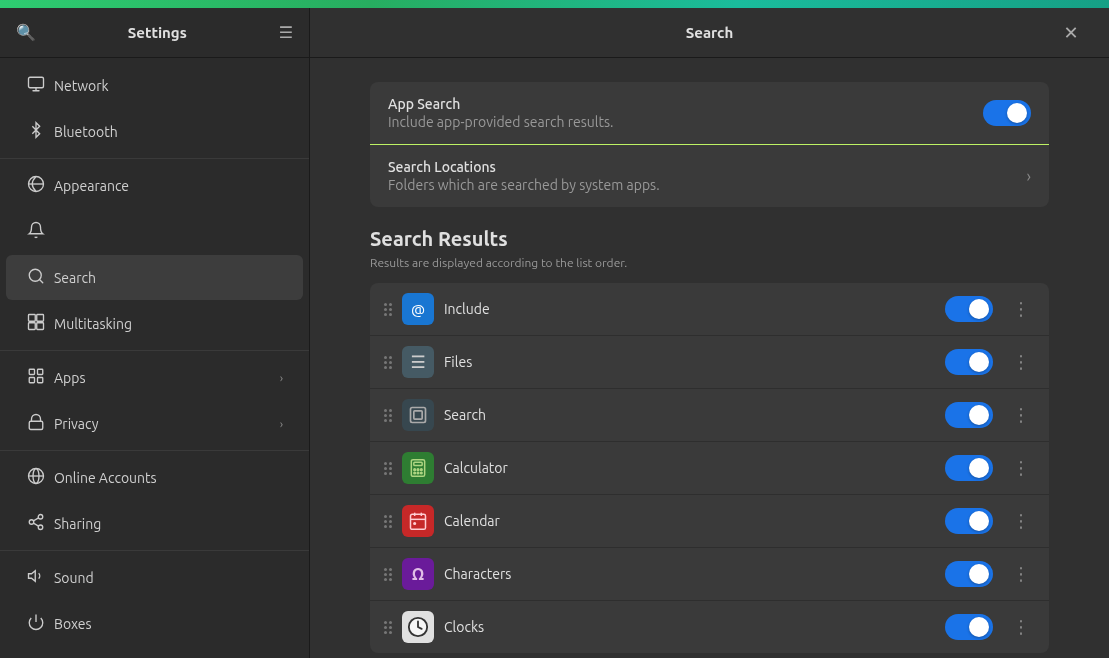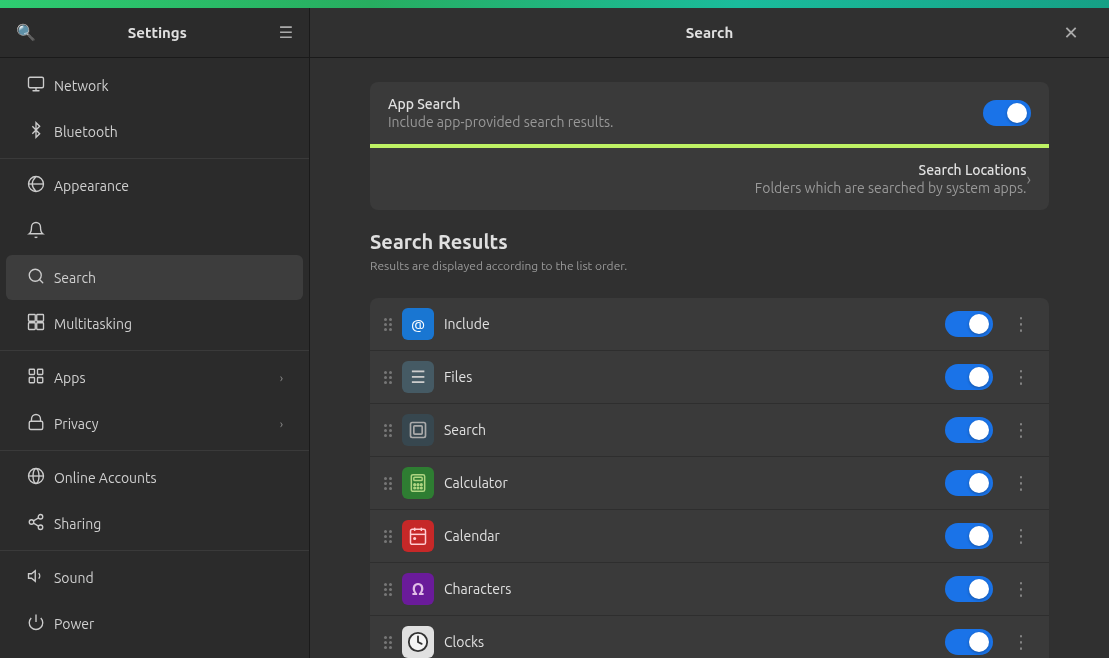--- a/index.html
+++ b/index.html
@@ -145,27 +145,26 @@
       background: #3a3a3a;
       border-radius: 8px;
       margin-bottom: 8px;
       overflow: hidden;
     }
 
     .setting-row {
       display: flex;
       align-items: center;
       padding: 14px 18px;
-      border-bottom: 4px solid #bef264;
+      border-bottom: 1px solid #bef264;
       cursor: pointer;
     }
 
     .setting-row:last-child {
       border-bottom: none;
-      text-align: right;
     }
 
     .setting-row-text {
       flex: 1;
     }
 
     .setting-row-title {
       color: #e0e0e0;
       font-size: 14px;
       font-weight: 500;
@@ -214,21 +213,21 @@
     .section-title {
       color: #e0e0e0;
       font-size: 20px;
       font-weight: 600;
       margin: 20px 0 6px 0;
     }
 
     .section-subtitle {
       color: #999;
       font-size: 12px;
-      margin-bottom: 26px;
+      margin-bottom: 14px;
     }
 
     
     .list-card {
       background: #3a3a3a;
       border-radius: 8px;
       overflow: hidden;
     }
 
     .list-item {
@@ -457,21 +456,21 @@
       <span class="nav-label">Sound</span>
     </div>
 
     <div class="nav-item">
       <span class="nav-icon">
         <svg width="18" height="18" viewBox="0 0 24 24" fill="none" stroke="#ccc" stroke-width="1.8">
             <path d="M18.36 6.64a9 9 0 1 1-12.73 0"></path>
             <line x1="12" y1="2" x2="12" y2="12"></line>
           </svg>
       </span>
-      <span class="nav-label">Power</span>
+      <span class="nav-label">Boxes</span>
     </div>
   </nav>
 </div>
 
 <div class="main" style="margin-top:8px;">
   <div class="main-header">
     <span style="width:28px;"></span>
     <span class="page-title">Search</span>
     <button class="close-btn">✕</button>
   </div>

